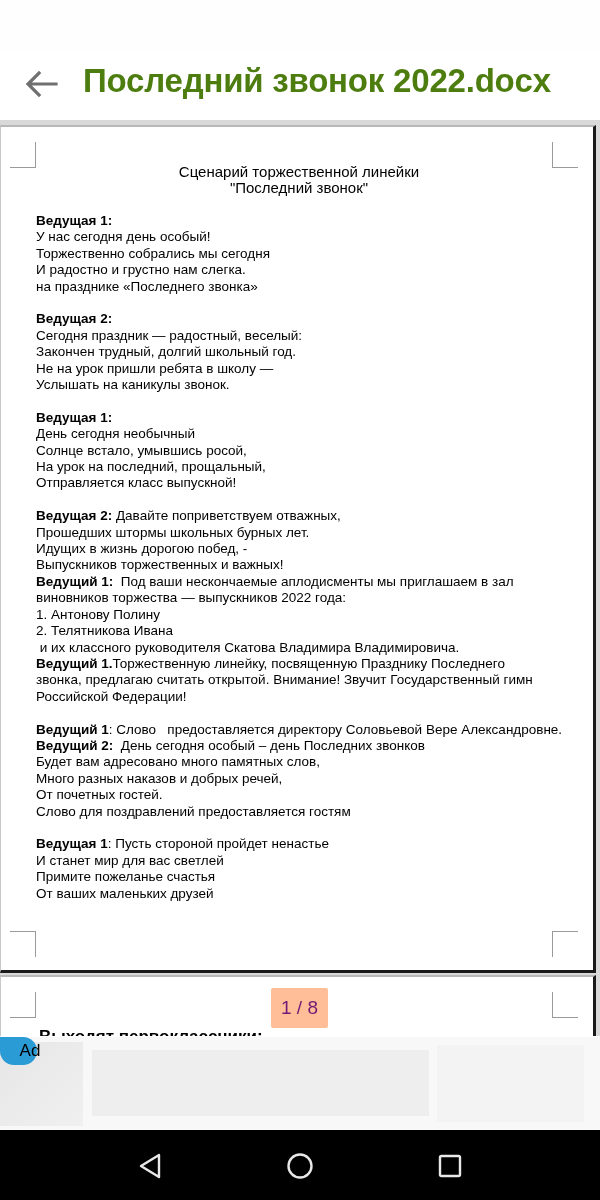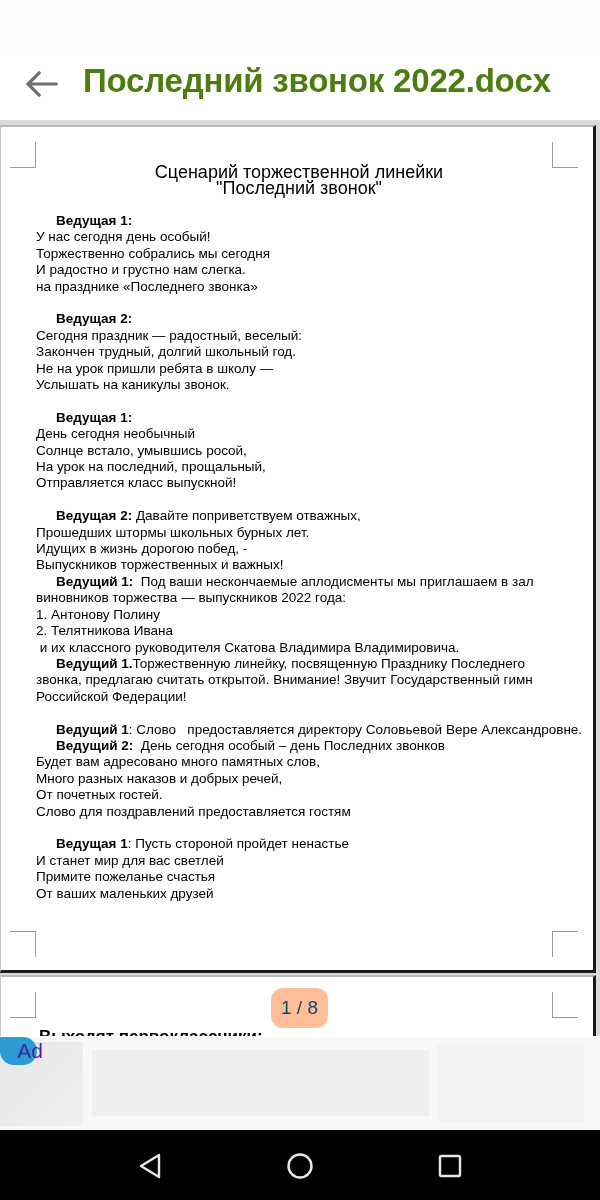--- a/index.html
+++ b/index.html
@@ -17,33 +17,33 @@
     .page { position: absolute; left: 0; width: 596px; background: #fff; border-top: 2px solid #b8b8b8; border-left: 1px solid #c8c8c8; border-right: 3px solid #1a1a1a; border-bottom: 3px solid #1a1a1a; }
     .page1 { top: 5px; height: 848px; }
     .page2 { top: 855px; height: 200px; border-bottom: none; }
 
     .crop { position: absolute; width: 26px; height: 26px; border-color: #9a9a9a; border-style: solid; border-width: 0; }
     .crop.tl { left: 9px; top: 15px; border-right-width: 1px; border-bottom-width: 1px; }
     .crop.tr { right: 15px; top: 15px; border-left-width: 1px; border-bottom-width: 1px; }
     .crop.bl { left: 9px; bottom: 13px; border-right-width: 1px; border-top-width: 1px; }
     .crop.br { right: 15px; bottom: 13px; border-left-width: 1px; border-top-width: 1px; }
 
-    .doc-heading { position: absolute; left: 0; top: 37px; width: 596px; text-align: center; font-size: 18px; line-height: 16px; color: #000; }
+    .doc-heading { position: absolute; left: 0; top: 37px; width: 596px; text-align: center; font-size: 15px; line-height: 16px; color: #000; }
 
     .doc-body { position: absolute; left: 35px; top: 86px; width: 540px; font-size: 13.5px; line-height: 16.4px; color: #000; }
     .doc-body .line { white-space: pre; min-height: 16.4px; }
     .doc-body .gap { height: 16.4px; }
-    .doc-body b { font-weight: bold; margin-left: 20px; }
+    .doc-body b { font-weight: bold; }
 
     .page2-text { position: absolute; left: 38px; top: 50px; font-size: 17px; font-weight: bold; white-space: nowrap; }
 
-    .page-indicator { position: absolute; left: 271px; top: 988px; width: 57px; height: 40px; background: #ffbe98; border-radius: 12px; display: flex; align-items: center; justify-content: center; font-size: 19px; color: #0c4a6e; z-index: 5; }
+    .page-indicator { position: absolute; left: 271px; top: 988px; width: 57px; height: 40px; background: #ffbe98; border-radius: 2px; display: flex; align-items: center; justify-content: center; font-size: 19px; color: #701a75; z-index: 5; }
 
     .ad-banner { position: absolute; left: 0; top: 1037px; width: 600px; height: 93px; background: #f8f8f8; z-index: 4; }
-    .ad-badge { position: absolute; left: 0; top: 0; width: 37px; height: 28px; background: #2a9bd5; border-radius: 0 14px 14px 14px; color: #4c1d95; font-size: 21px; display: flex; align-items: center; justify-content: center; z-index: 6; padding-left: 23px; }
+    .ad-badge { position: absolute; left: 0; top: 0; width: 37px; height: 28px; background: #2a9bd5; border-radius: 0 14px 14px 14px; color: #000000; font-size: 17px; display: flex; align-items: center; justify-content: center; z-index: 6; padding-left: 23px; }
     .ad-thumb { position: absolute; left: 0; top: 5px; width: 83px; height: 84px; background: linear-gradient(135deg, #e6e6e6, #f0f0f0); }
     .ad-text-block { position: absolute; left: 92px; top: 13px; width: 337px; height: 66px; background: #eeeeee; }
     .ad-cta-block { position: absolute; left: 437px; top: 8px; width: 147px; height: 77px; background: #f3f3f3; }
 
     .nav-bar { position: absolute; left: 0; top: 1130px; width: 600px; height: 70px; background: #000; }
     .nav-btn { position: absolute; top: 16px; width: 40px; height: 40px; display: flex; align-items: center; justify-content: center; cursor: pointer; }
     .nav-back { left: 130px; }
     .nav-home { left: 280px; }
     .nav-recent { left: 430px; }
   </style>

